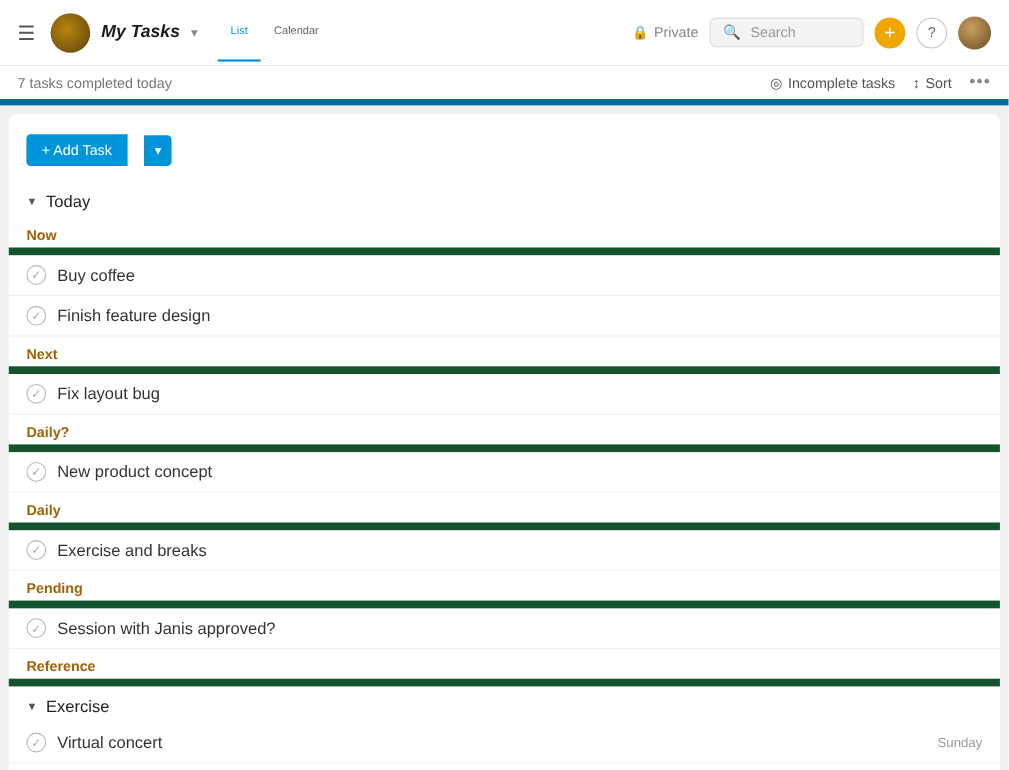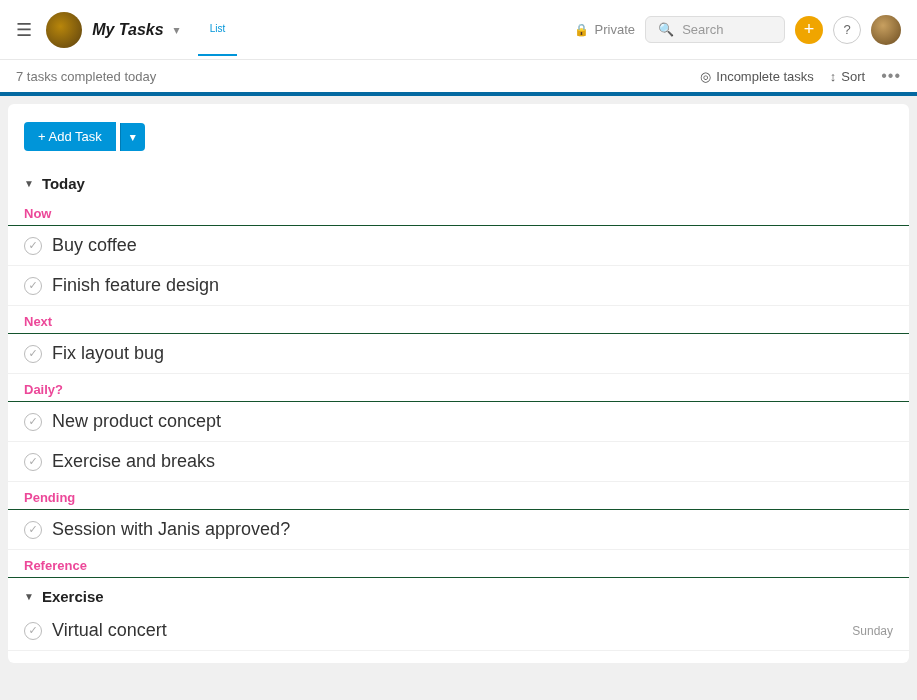--- a/index.html
+++ b/index.html
@@ -33,21 +33,21 @@
     .user-avatar { width: 30px; height: 30px; border-radius: 50%; background: radial-gradient(circle at 40% 35%, #c8a060, #6b4c20); }
 
     
     .subheader {
       display: flex;
       align-items: center;
       justify-content: space-between;
       background: #fff;
       padding: 0 16px;
       height: 36px;
-      border-bottom: 4px solid #0369a1;
+      border-bottom: 6px solid #0369a1;
     }
     .tasks-completed { font-size: 13px; color: #777; }
     .subheader-right { display: flex; align-items: center; gap: 16px; }
     .incomplete-tasks-btn { display: flex; align-items: center; gap: 5px; font-size: 13px; color: #555; cursor: pointer; }
     .sort-btn { display: flex; align-items: center; gap: 5px; font-size: 13px; color: #555; cursor: pointer; }
     .more-btn { color: #888; cursor: pointer; font-size: 16px; letter-spacing: 1px; }
 
     
     .main-content {
       background: #f0f0f0;
@@ -58,21 +58,21 @@
       background: #fff;
       border-radius: 6px;
       padding: 12px 0;
     }
 
     
     .add-task-row {
       padding: 6px 16px 14px 16px;
       display: flex;
       align-items: center;
-      gap: 4px;
+      gap: 15px;
     }
     .btn-add-task {
       display: flex;
       align-items: center;
       gap: 6px;
       background: #0095d9;
       color: #fff;
       border: none;
       border-radius: 4px 0 0 4px;
       padding: 7px 14px;
@@ -94,53 +94,54 @@
     
     .section-group { padding: 0; }
     .section-collapse-header {
       display: flex;
       align-items: center;
       gap: 8px;
       padding: 10px 16px 6px 16px;
       cursor: pointer;
     }
     .section-collapse-header .arrow { font-size: 10px; color: #555; }
-    .section-collapse-title { font-size: 15px; font-weight: 700; color: #222; }
+    .section-collapse-title { font-size: 15px; font-weight: 400; color: #222; }
 
     .subsection-label {
       padding: 8px 16px 4px 16px;
       font-size: 13px;
       font-weight: 600;
-      color: #ec4899;
-      border-bottom: 1px solid #14532d;
+      color: #a16207;
+      border-bottom: 7px solid #14532d;
     }
 
     .task-item {
       display: flex;
       align-items: center;
       padding: 9px 16px;
       border-bottom: 1px solid #f0f0f0;
       cursor: pointer;
       gap: 10px;
     }
     .task-check { width: 18px; height: 18px; border-radius: 50%; border: 1.5px solid #bbb; display: flex; align-items: center; justify-content: center; flex-shrink: 0; color: #aaa; font-size: 11px; }
-    .task-name { font-size: 18px; color: #333; flex: 1; }
+    .task-name { font-size: 15px; color: #333; flex: 1; }
     .task-date { font-size: 12px; color: #999; margin-left: auto; }
   </style>
 </head>
 <body>
 
 <div class="header">
   <div class="header-left">
     <span class="hamburger">☰</span>
     <div class="avatar-placeholder"></div>
     <span class="app-title">My Tasks</span>
     <span class="dropdown-arrow">▾</span>
     <nav class="header-nav">
       <span class="nav-tab active">List</span>
+      <span class="nav-tab">Calendar</span>
     </nav>
   </div>
   <div class="header-right">
     <div class="private-label">
       <span class="lock-icon">🔒</span>
       <span>Private</span>
     </div>
     <div class="search-bar">
       <span>🔍</span>
       <span>Search</span>
@@ -195,20 +196,21 @@
         <div class="task-check">✓</div>
         <span class="task-name">Fix layout bug</span>
       </div>
 
       <div class="subsection-label">Daily?</div>
       <div class="task-item">
         <div class="task-check">✓</div>
         <span class="task-name">New product concept</span>
       </div>
 
+      <div class="subsection-label">Daily</div>
       <div class="task-item">
         <div class="task-check">✓</div>
         <span class="task-name">Exercise and breaks</span>
       </div>
 
       <div class="subsection-label">Pending</div>
       <div class="task-item">
         <div class="task-check">✓</div>
         <span class="task-name">Session with Janis approved?</span>
       </div>

